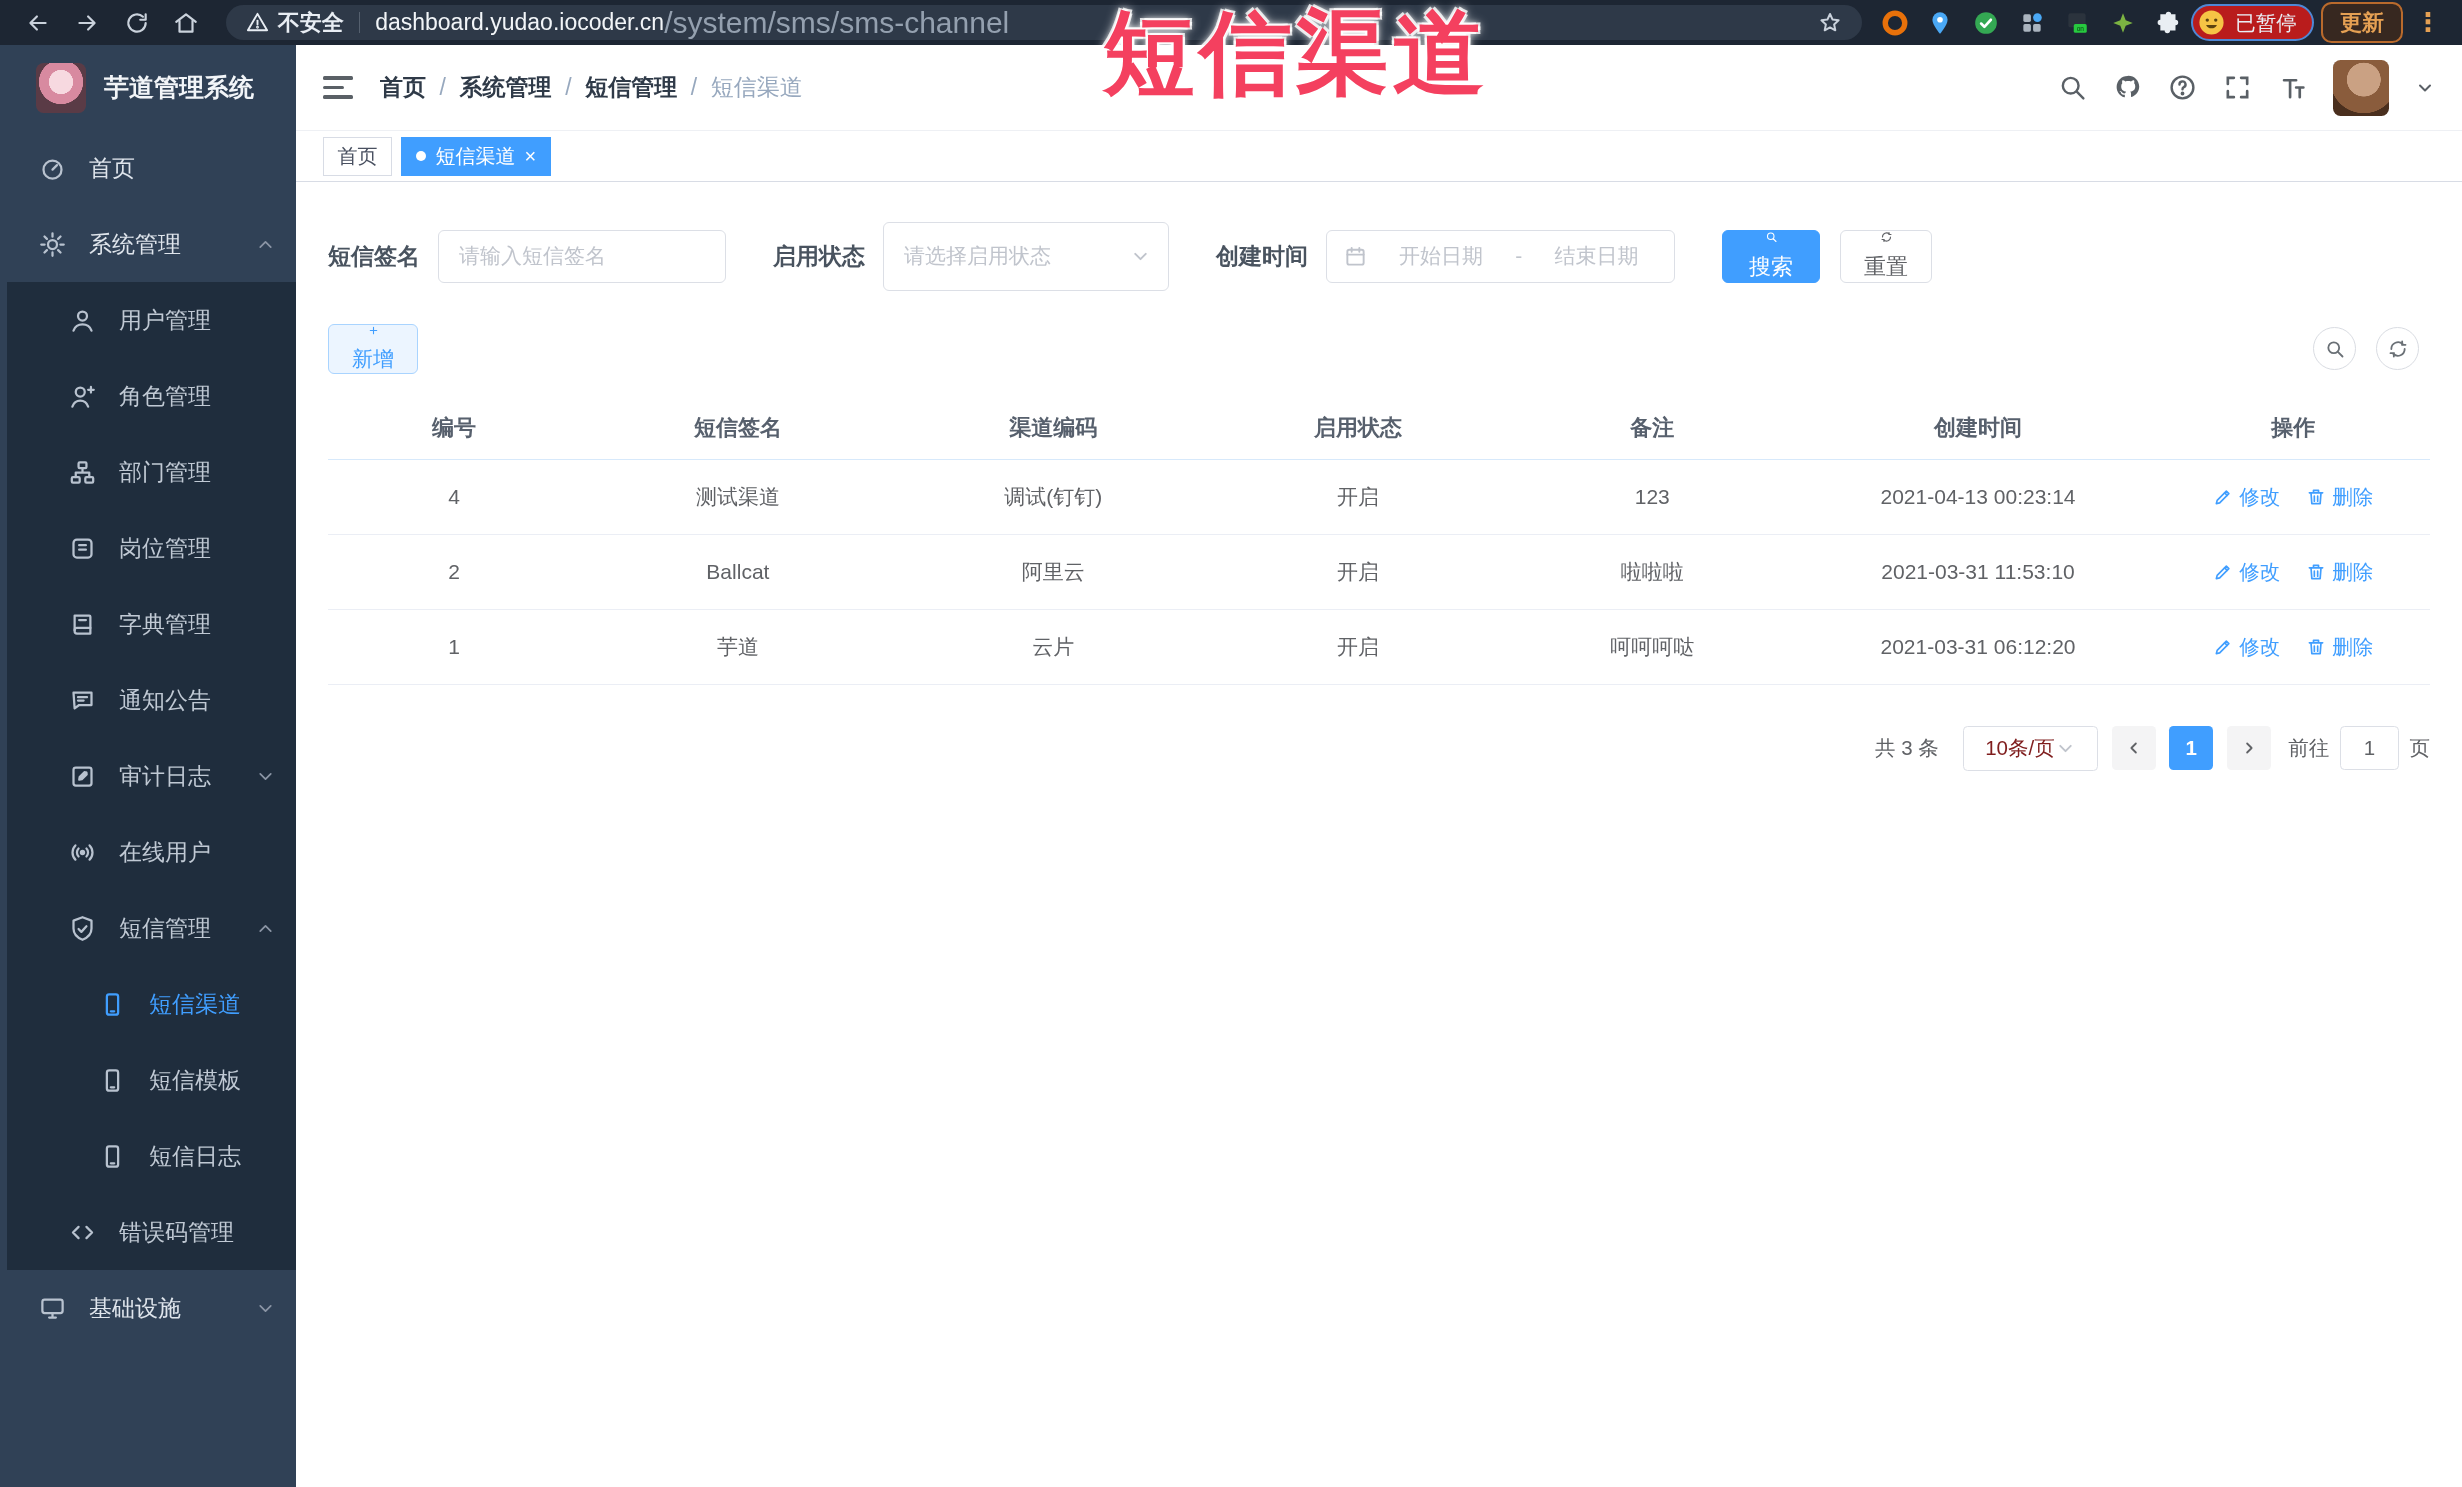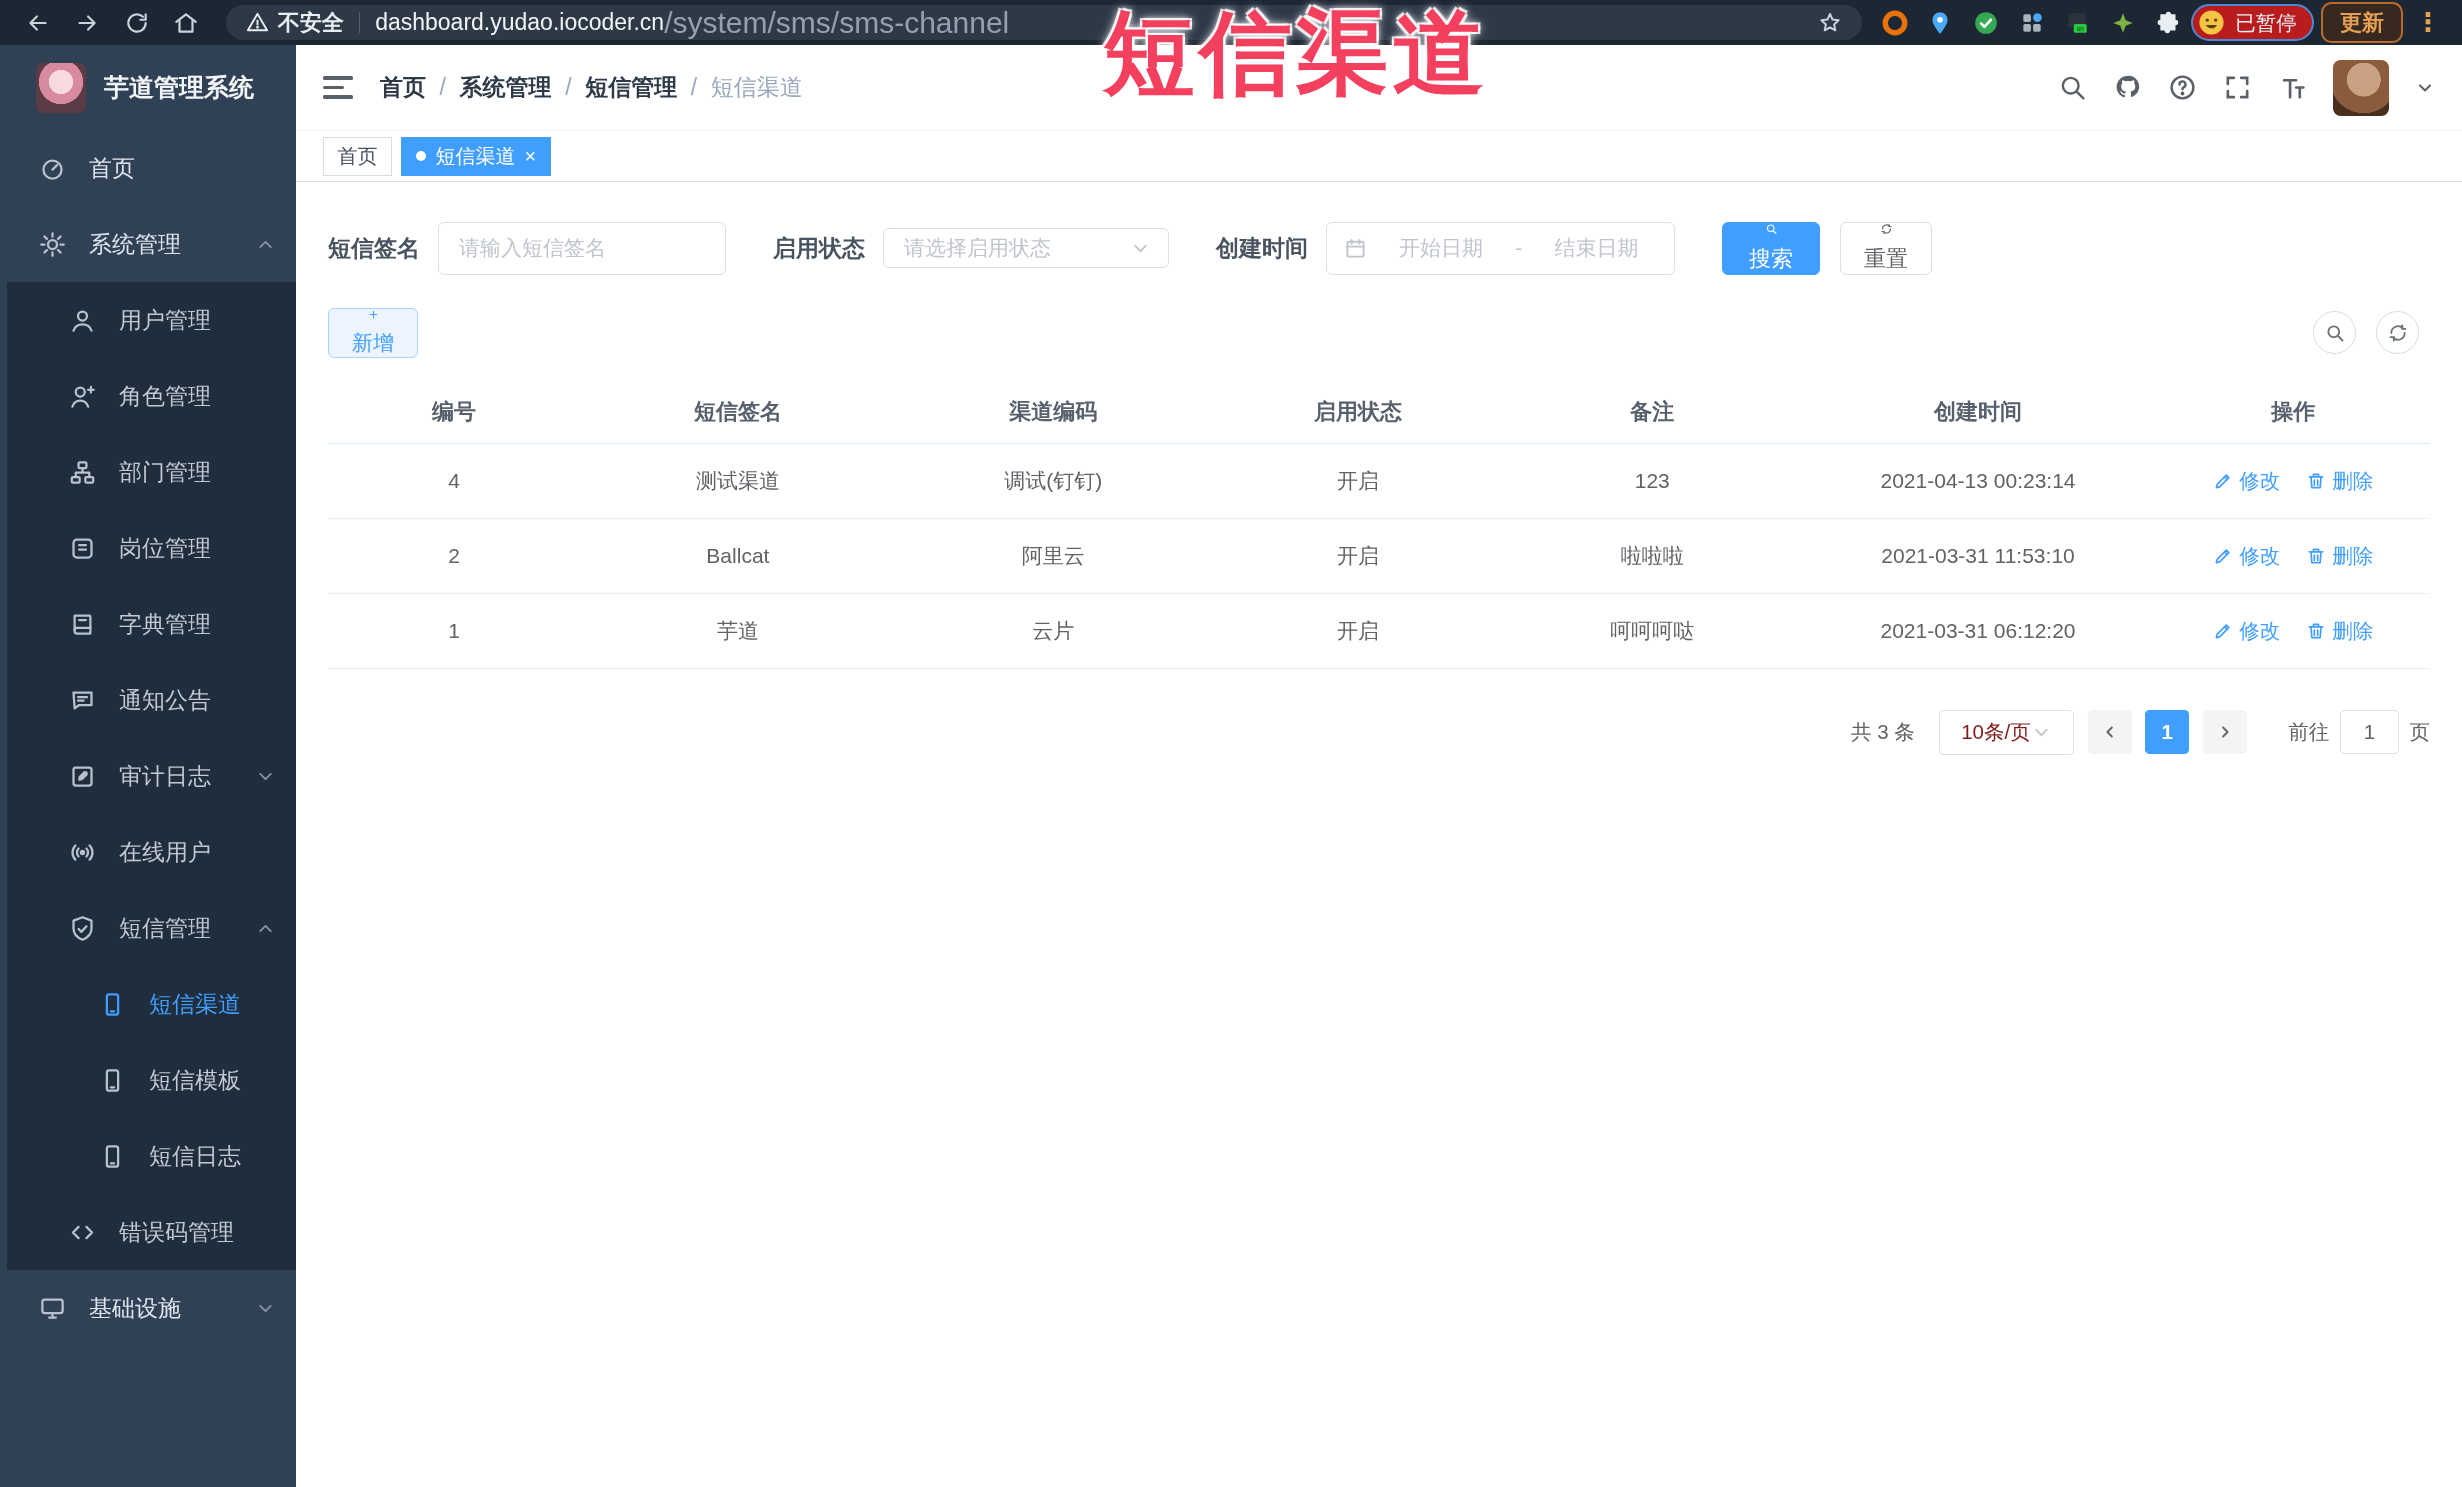--- a/index.html
+++ b/index.html
@@ -75,21 +75,21 @@
   .tab-dot{width:10.6px;height:10.6px;border-radius:50%;background:#fff;}
   .tab-close{font-size:20px;line-height:1;}
 
   
   .main{position:absolute;left:296px;top:182px;right:0;bottom:0;background:#fff;padding:29px 32px 0 32px;box-sizing:border-box;overflow:hidden;}
   .filter-row{display:flex;align-items:center;gap:20px;margin-top:10.6px;}
   .f-label{font-size:23px;font-weight:700;color:#49535f;white-space:nowrap;}
   .f-group{display:flex;align-items:center;gap:18px;margin-right:27px;}
   .f-input{width:288px;height:53px;border:0.8px solid #dcdfe6;border-radius:6px;padding:0 20px;font-size:21px;color:#606266;box-sizing:border-box;outline:none;background:#fff;font-family:inherit;}
   .f-input::placeholder{color:#c0c4cc;}
-  .f-select{width:286px;height:40px;border:0.8px solid #dcdfe6;border-radius:6px;display:flex;align-items:center;padding:0 20px;box-sizing:border-box;color:#c0c4cc;font-size:21px;position:relative;cursor:pointer;background:#fff;}
+  .f-select{width:286px;height:69px;border:0.8px solid #dcdfe6;border-radius:6px;display:flex;align-items:center;padding:0 20px;box-sizing:border-box;color:#c0c4cc;font-size:21px;position:relative;cursor:pointer;background:#fff;}
   .f-select .sel-caret{position:absolute;right:16.7px;color:#c0c4cc;display:flex;}
   .sel-caret svg{width:21px;height:21px;}
   .f-date{width:349px;height:53px;border:0.8px solid #dcdfe6;border-radius:6px;display:flex;align-items:center;padding:0 16.7px;box-sizing:border-box;color:#c0c4cc;font-size:21px;gap:13.6px;cursor:pointer;background:#fff;}
   .f-date .cal-ic{color:#c0c4cc;display:flex;}
   .cal-ic svg{width:23px;height:23px;}
   .f-date .d-start,.f-date .d-end{flex:1;text-align:center;}
   .f-date .d-sep{color:#c0c4cc;}
   .btn{display:inline-flex;align-items:center;justify-content:center;gap:9px;height:53px;border-radius:6px;font-size:22px;cursor:pointer;box-sizing:border-box;border:0.8px solid transparent;font-family:inherit;flex-direction:column;}
   .btn svg{width:21px;height:21px;}
   .btn-primary{background:#409eff;border-color:#409eff;color:#fff;padding:0 26px;}
@@ -112,21 +112,21 @@
   .a-link svg{width:20px;height:20px;}
 
   
   .pagination{display:flex;align-items:center;justify-content:flex-end;gap:13.6px;margin-top:41px;font-size:20.5px;color:#606266;}
   .pg-total{margin-right:10.6px;}
   .pg-select{width:135px;height:45px;border:0.8px solid #dcdfe6;border-radius:4.5px;display:flex;align-items:center;justify-content:center;padding:0 13.6px;box-sizing:border-box;color:#7f1d1d;cursor:pointer;background:#fff;}
   .pg-select .sel-caret{color:#c0c4cc;display:flex;}
   .pg-btn{width:44px;height:44px;border-radius:4.5px;background:#f4f4f5;display:flex;align-items:center;justify-content:center;color:#606266;cursor:pointer;}
   .pg-btn svg{width:18px;height:18px;}
   .pg-page{width:44px;height:44px;border-radius:4.5px;background:#409eff;color:#fff;display:flex;align-items:center;justify-content:center;font-weight:700;cursor:pointer;}
-  .pg-goto{display:flex;align-items:center;gap:10.6px;margin-left:28px;}
+  .pg-goto{display:flex;align-items:center;gap:10.6px;margin-left:4px;}
   .pg-input{width:59px;height:44px;border:0.8px solid #dcdfe6;border-radius:4.5px;text-align:center;font-size:20.5px;color:#606266;box-sizing:border-box;outline:none;background:#fff;font-family:inherit;}
 </style>
 </head>
 <body>
 
 <div class="screen">
 
   <div class="browser-bar">
     <span class="b-icon">
         <svg viewBox="0 0 24 24" fill="none" stroke="currentColor" stroke-width="2" stroke-linecap="round" stroke-linejoin="round">

